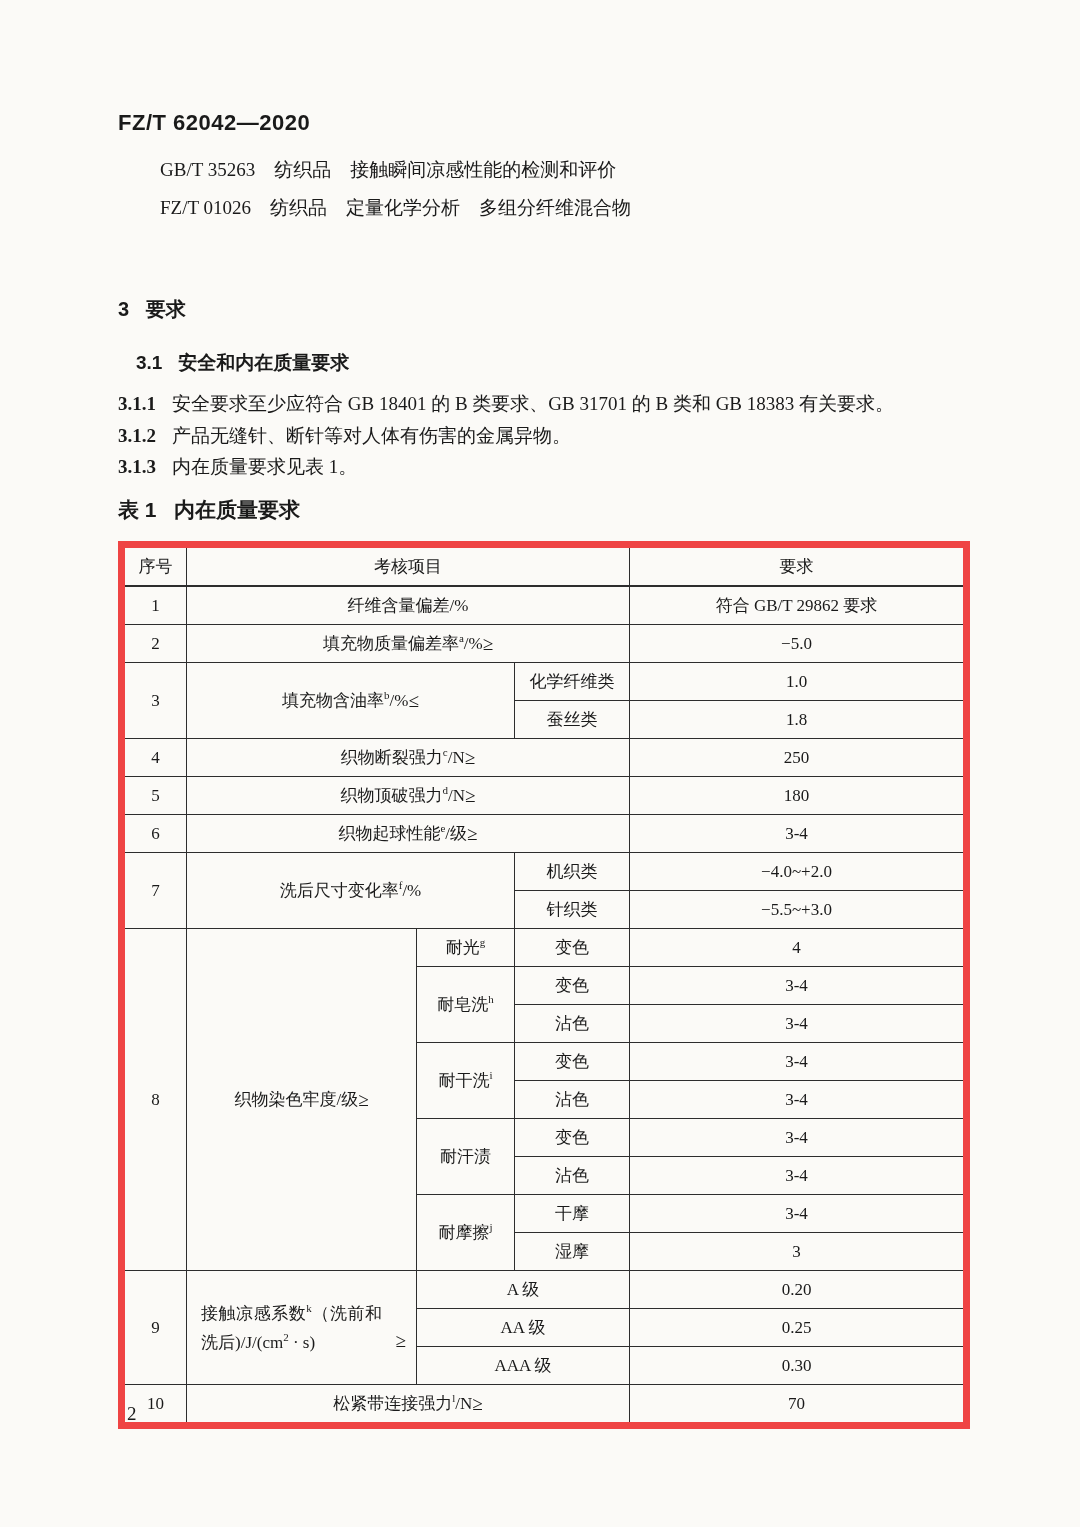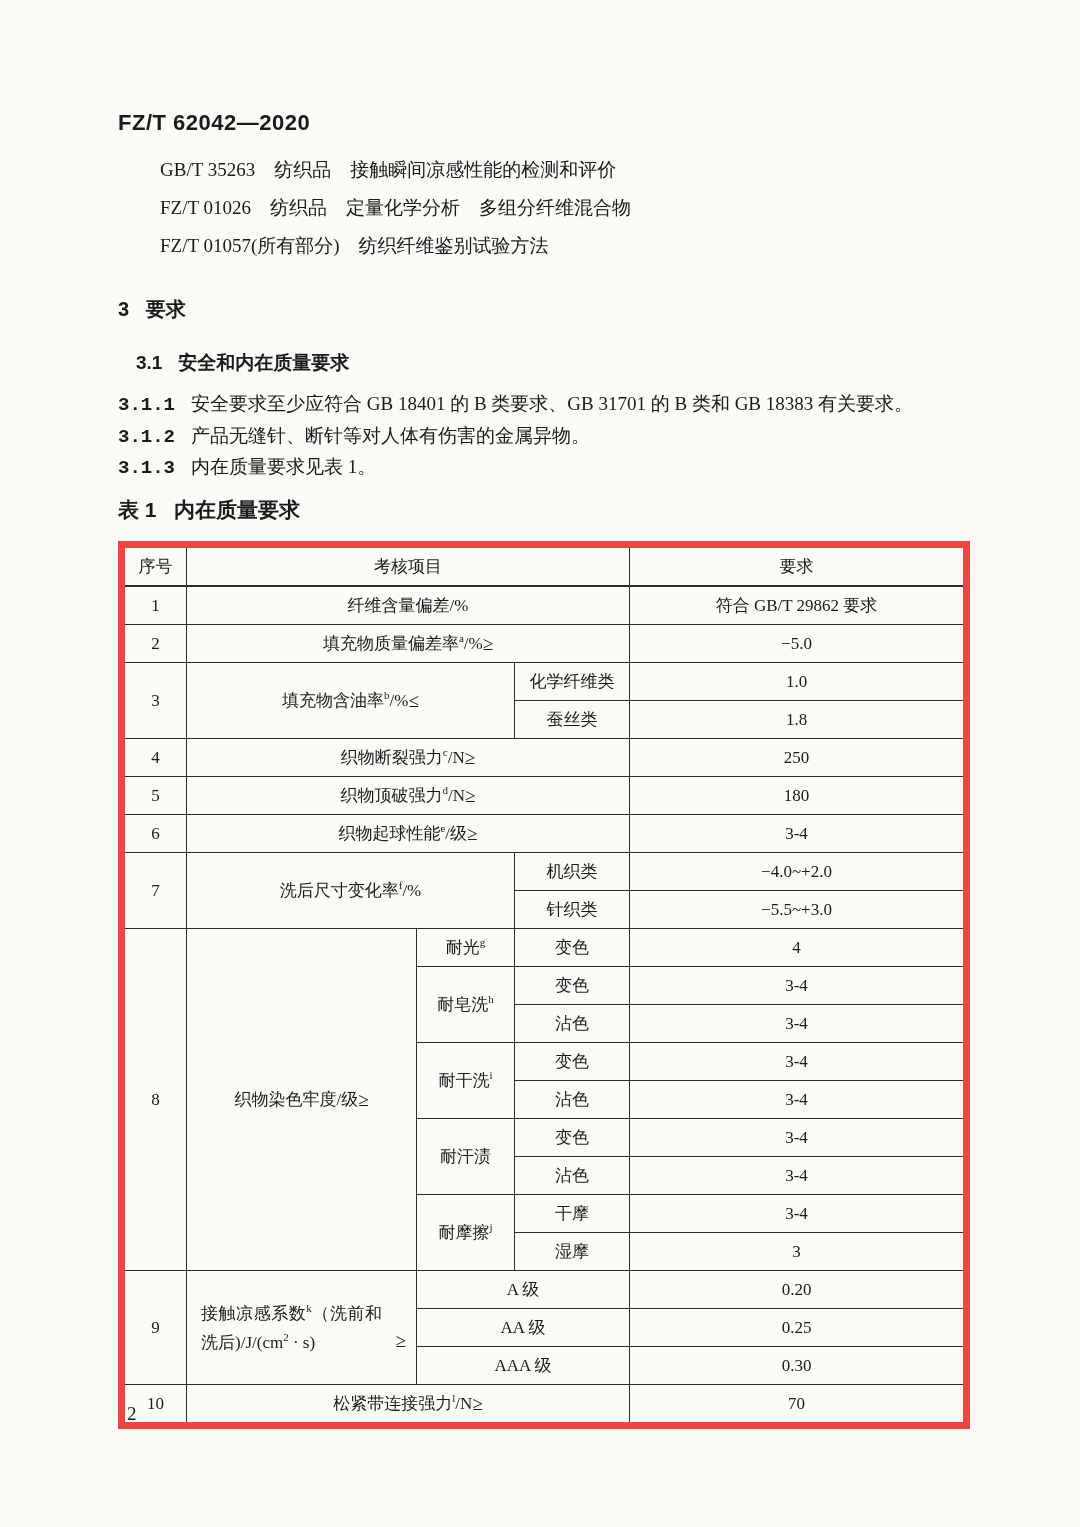--- a/index.html
+++ b/index.html
@@ -19,21 +19,21 @@
     position: absolute; left: 118px; top: 110px;
     font-size: 22px; font-weight: bold; letter-spacing: 0.5px;
   }
   #refs {
     position: absolute; left: 160px; top: 151px;
     font-size: 19px; line-height: 38px;
   }
   #h1 { position: absolute; left: 118px; top: 296px; font-size: 20px; font-weight: bold; }
   #h2 { position: absolute; left: 136px; top: 350px; font-size: 19px; font-weight: bold; }
   .clause { position: absolute; left: 118px; font-size: 19px; }
-  .clause .cnum { font-weight: bold; margin-right: 16px; font-family: Liberation Mono, monospace; }
+  .clause .cnum { font-weight: bold; margin-right: 16px; font-family: Liberation Serif, serif; }
   #clause-1 { top: 391px; }
   #clause-2 { top: 423px; }
   #clause-3 { top: 454px; }
 
   #table-title {
     position: absolute; left: 118px; top: 496px; width: 845px;
     text-align: left; font-size: 21px; font-weight: bold;
   }
 
   table#qtable {
@@ -67,21 +67,20 @@
   #page-num { position: absolute; left: 127px; top: 1403px; font-size: 19px; }
 </style>
 </head>
 <body>
 
 <div id="doc-code" class="sans">FZ/T 62042—2020</div>
 
 <div id="refs">
   <div class="pre">GB/T 35263    纺织品    接触瞬间凉感性能的检测和评价</div>
   <div class="pre">FZ/T 01026    纺织品    定量化学分析    多组分纤维混合物</div>
-  <div class="pre">FZ/T 01057(所有部分)    纺织纤维鉴别试验方法</div>
 </div>
 
 <div id="h1" class="sans pre">3   要求</div>
 <div id="h2" class="sans pre">3.1   安全和内在质量要求</div>
 
 <div id="clause-1" class="clause">
   <span class="cnum">3.1.1</span><span>安全要求至少应符合 GB 18401 的 B 类要求、GB 31701 的 B 类和 GB 18383 有关要求。</span>
 </div>
 <div id="clause-2" class="clause">
   <span class="cnum">3.1.2</span><span>产品无缝针、断针等对人体有伤害的金属异物。</span>

